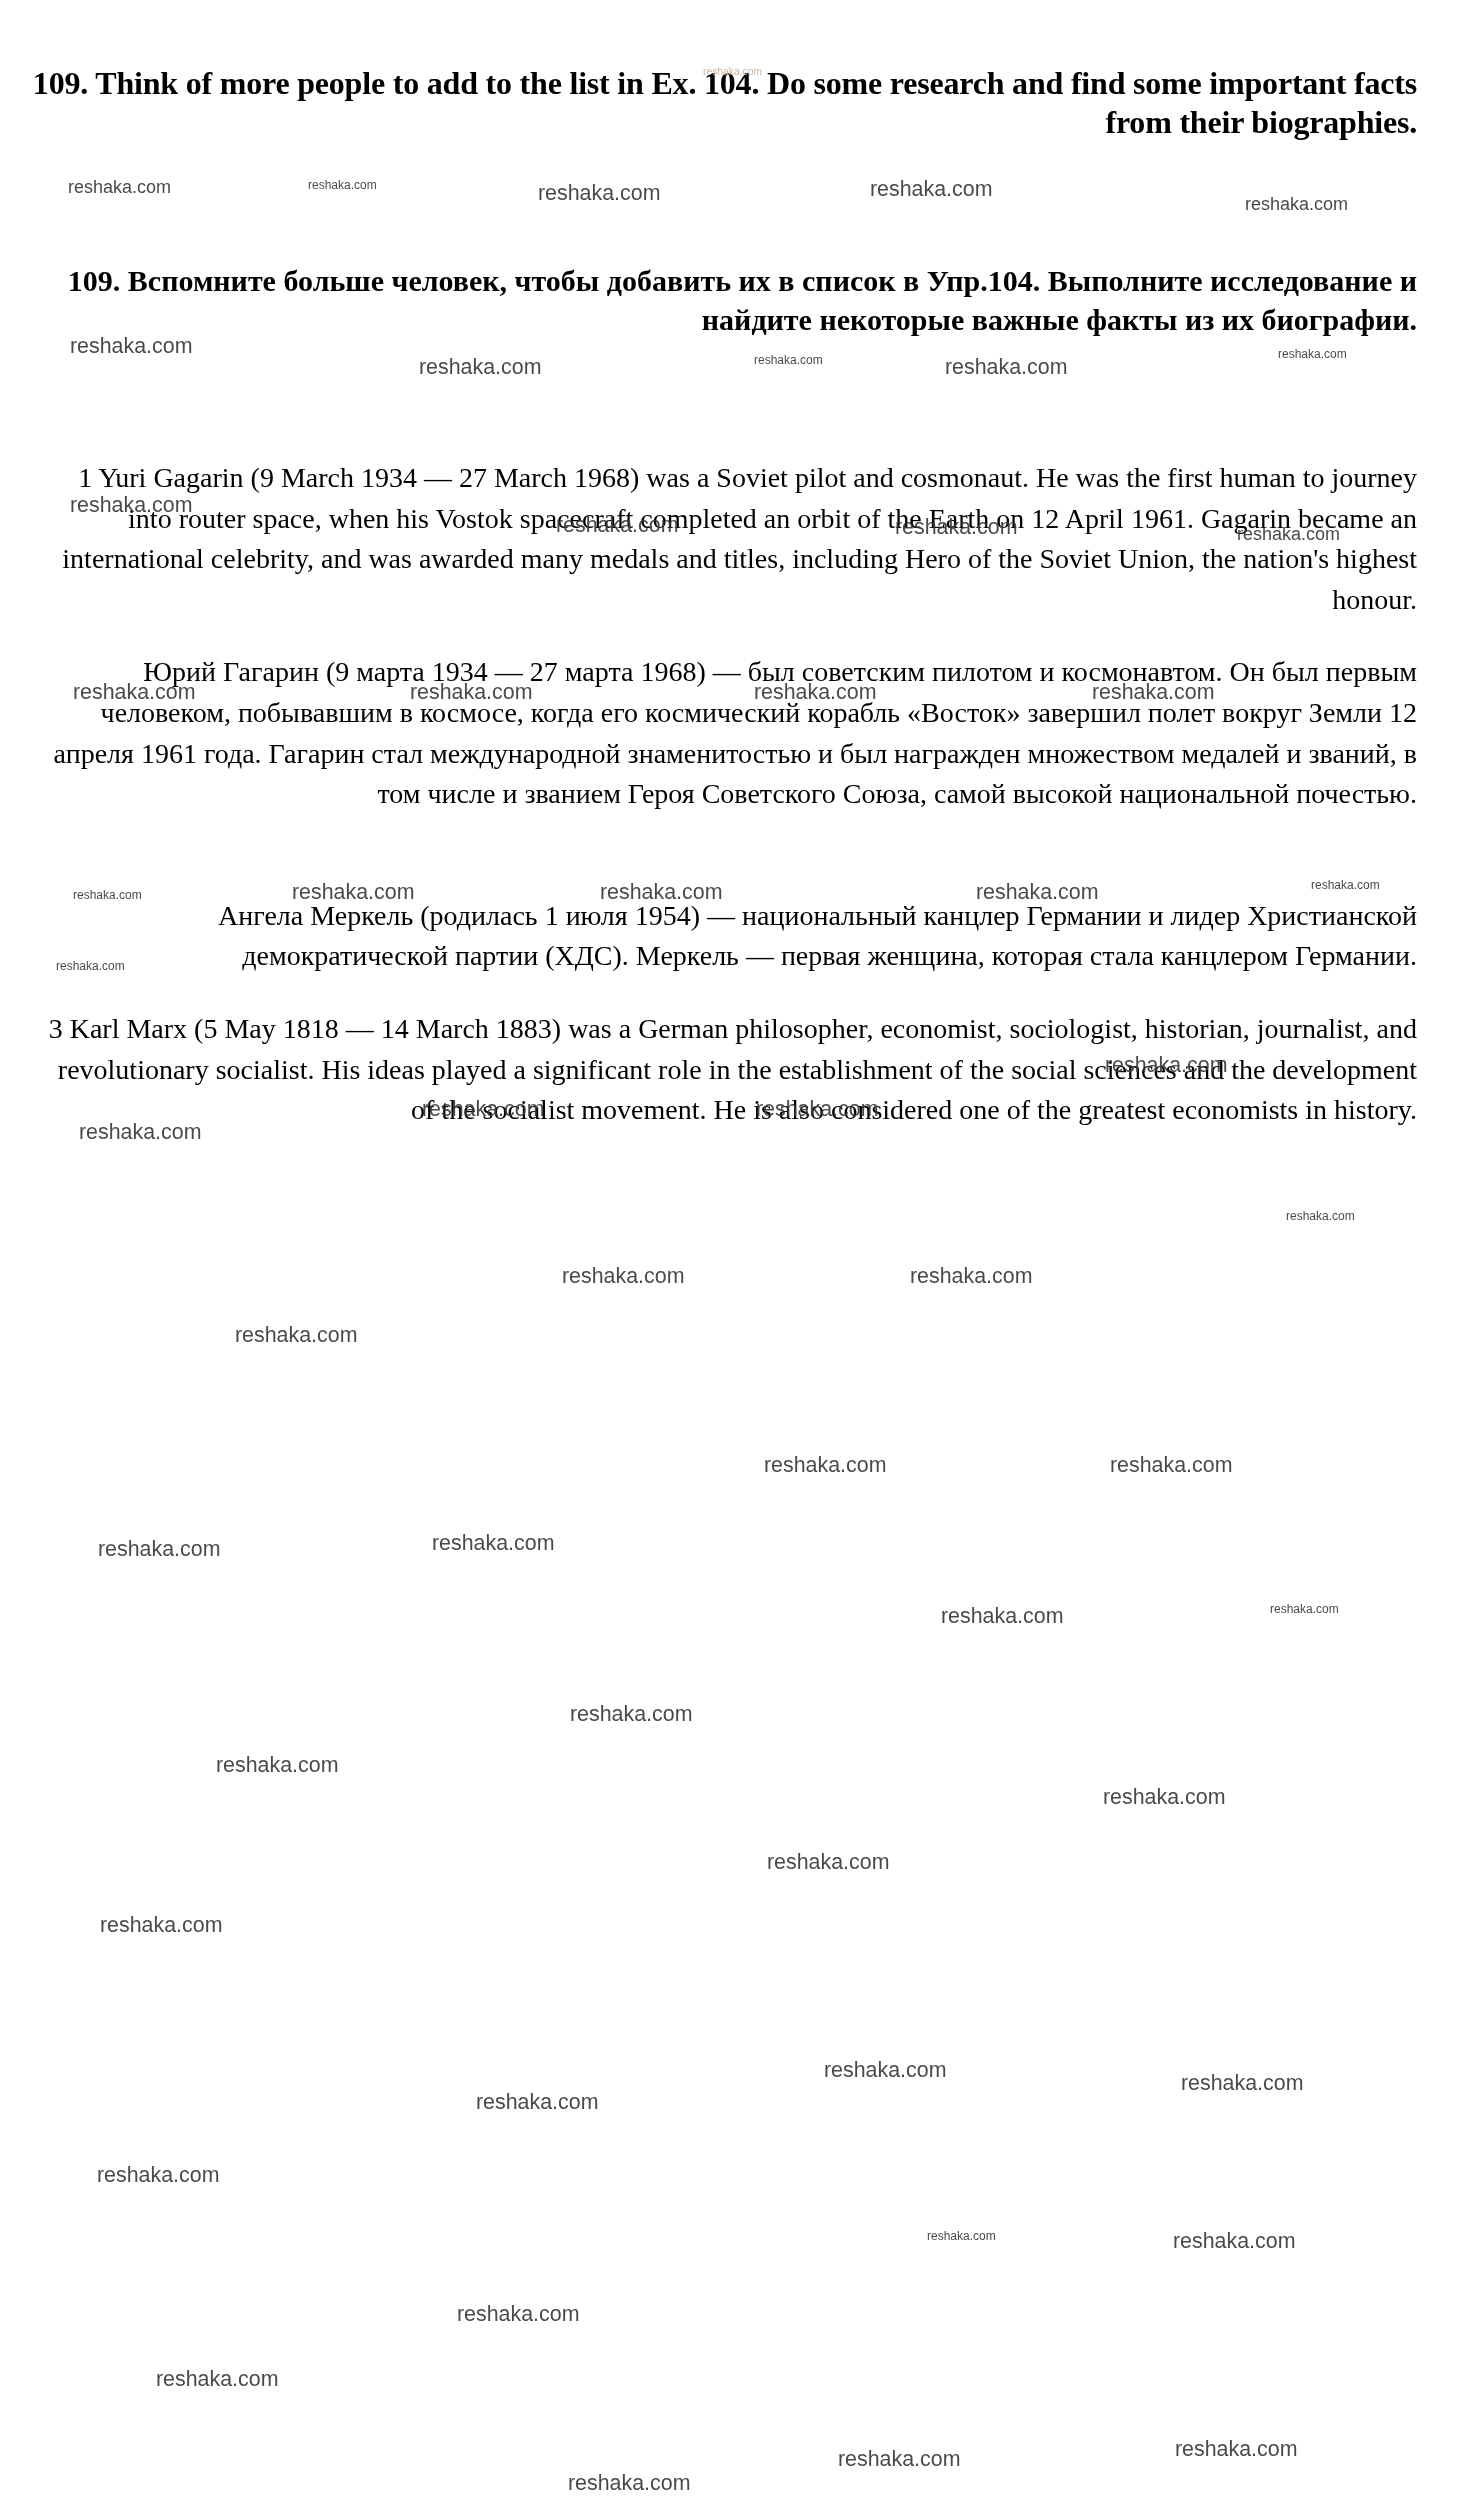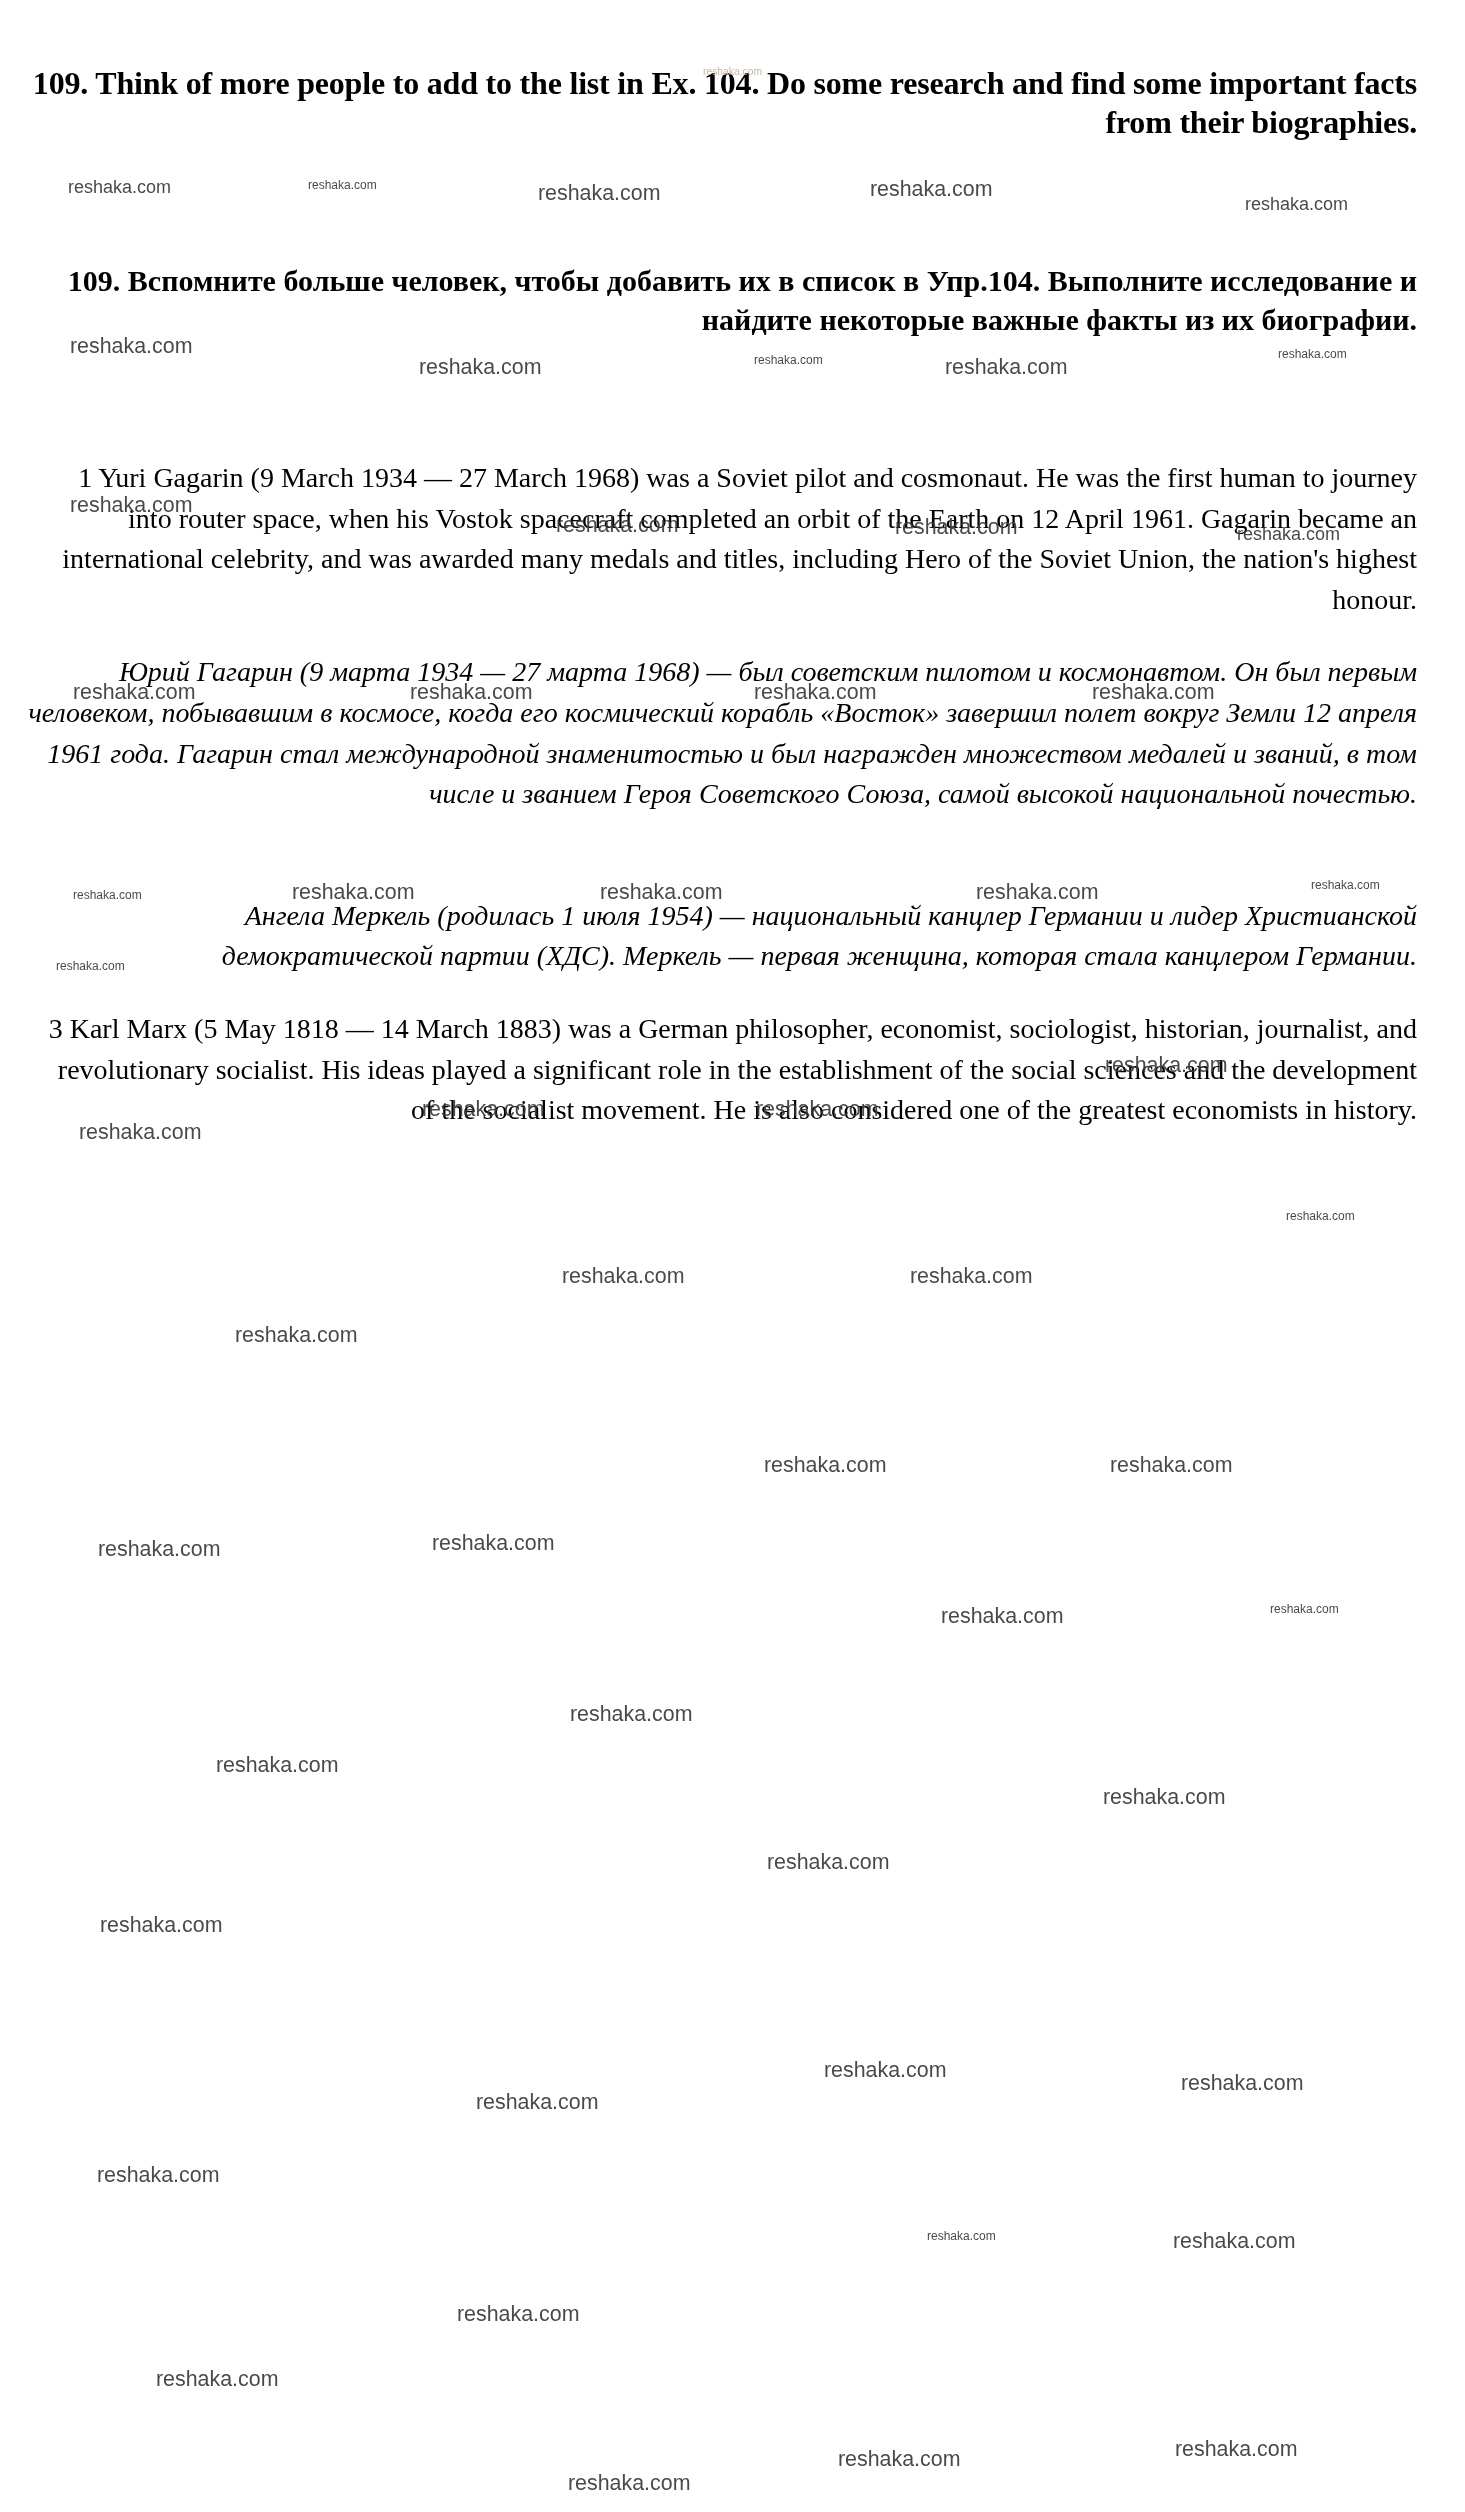--- a/index.html
+++ b/index.html
@@ -62,21 +62,20 @@
   
   p.para {
     font-size: 28px;
     line-height: 1.45;
     margin: 0;
   }
   p.en {
     font-style: normal;
   }
   p.ru {
-    font-style: italic;
   }
   .gap-lg { height: 119px; }
   .gap-md { height: 49px; }
   .gap-sm { height: 32px; }
 
   
   .wm-layer {
     position: absolute;
     inset: 0;
     z-index: 5;

